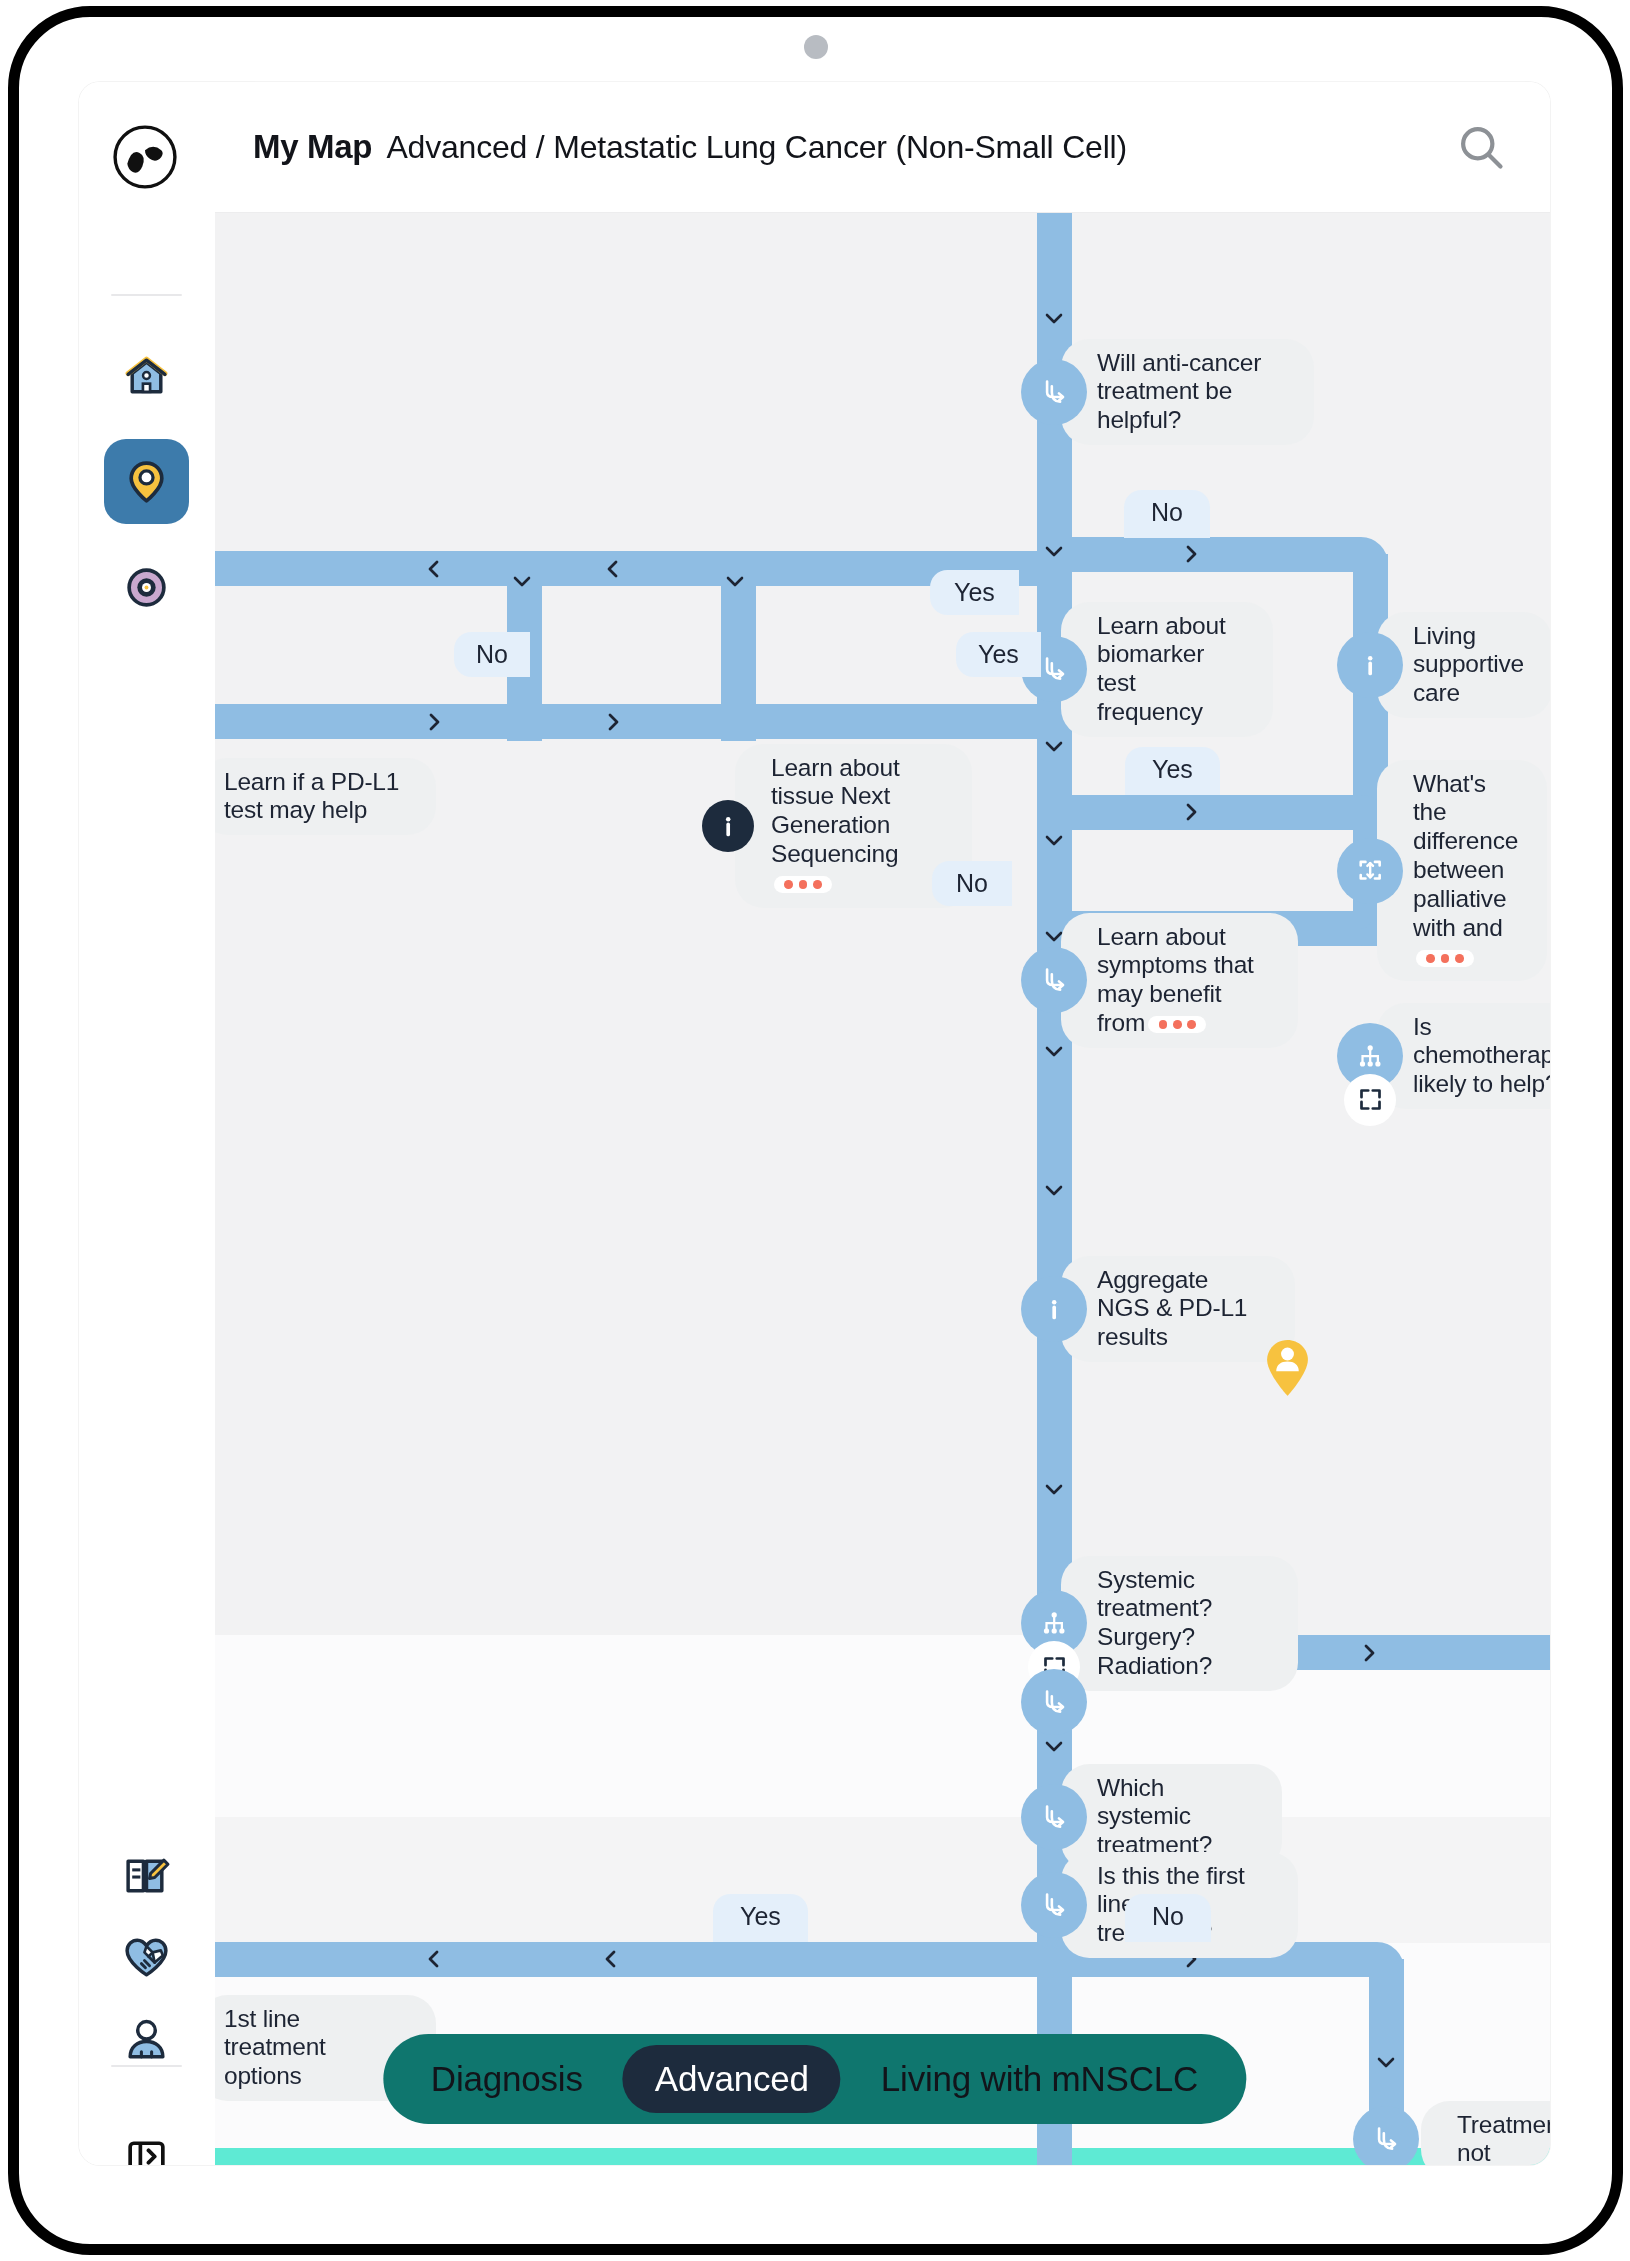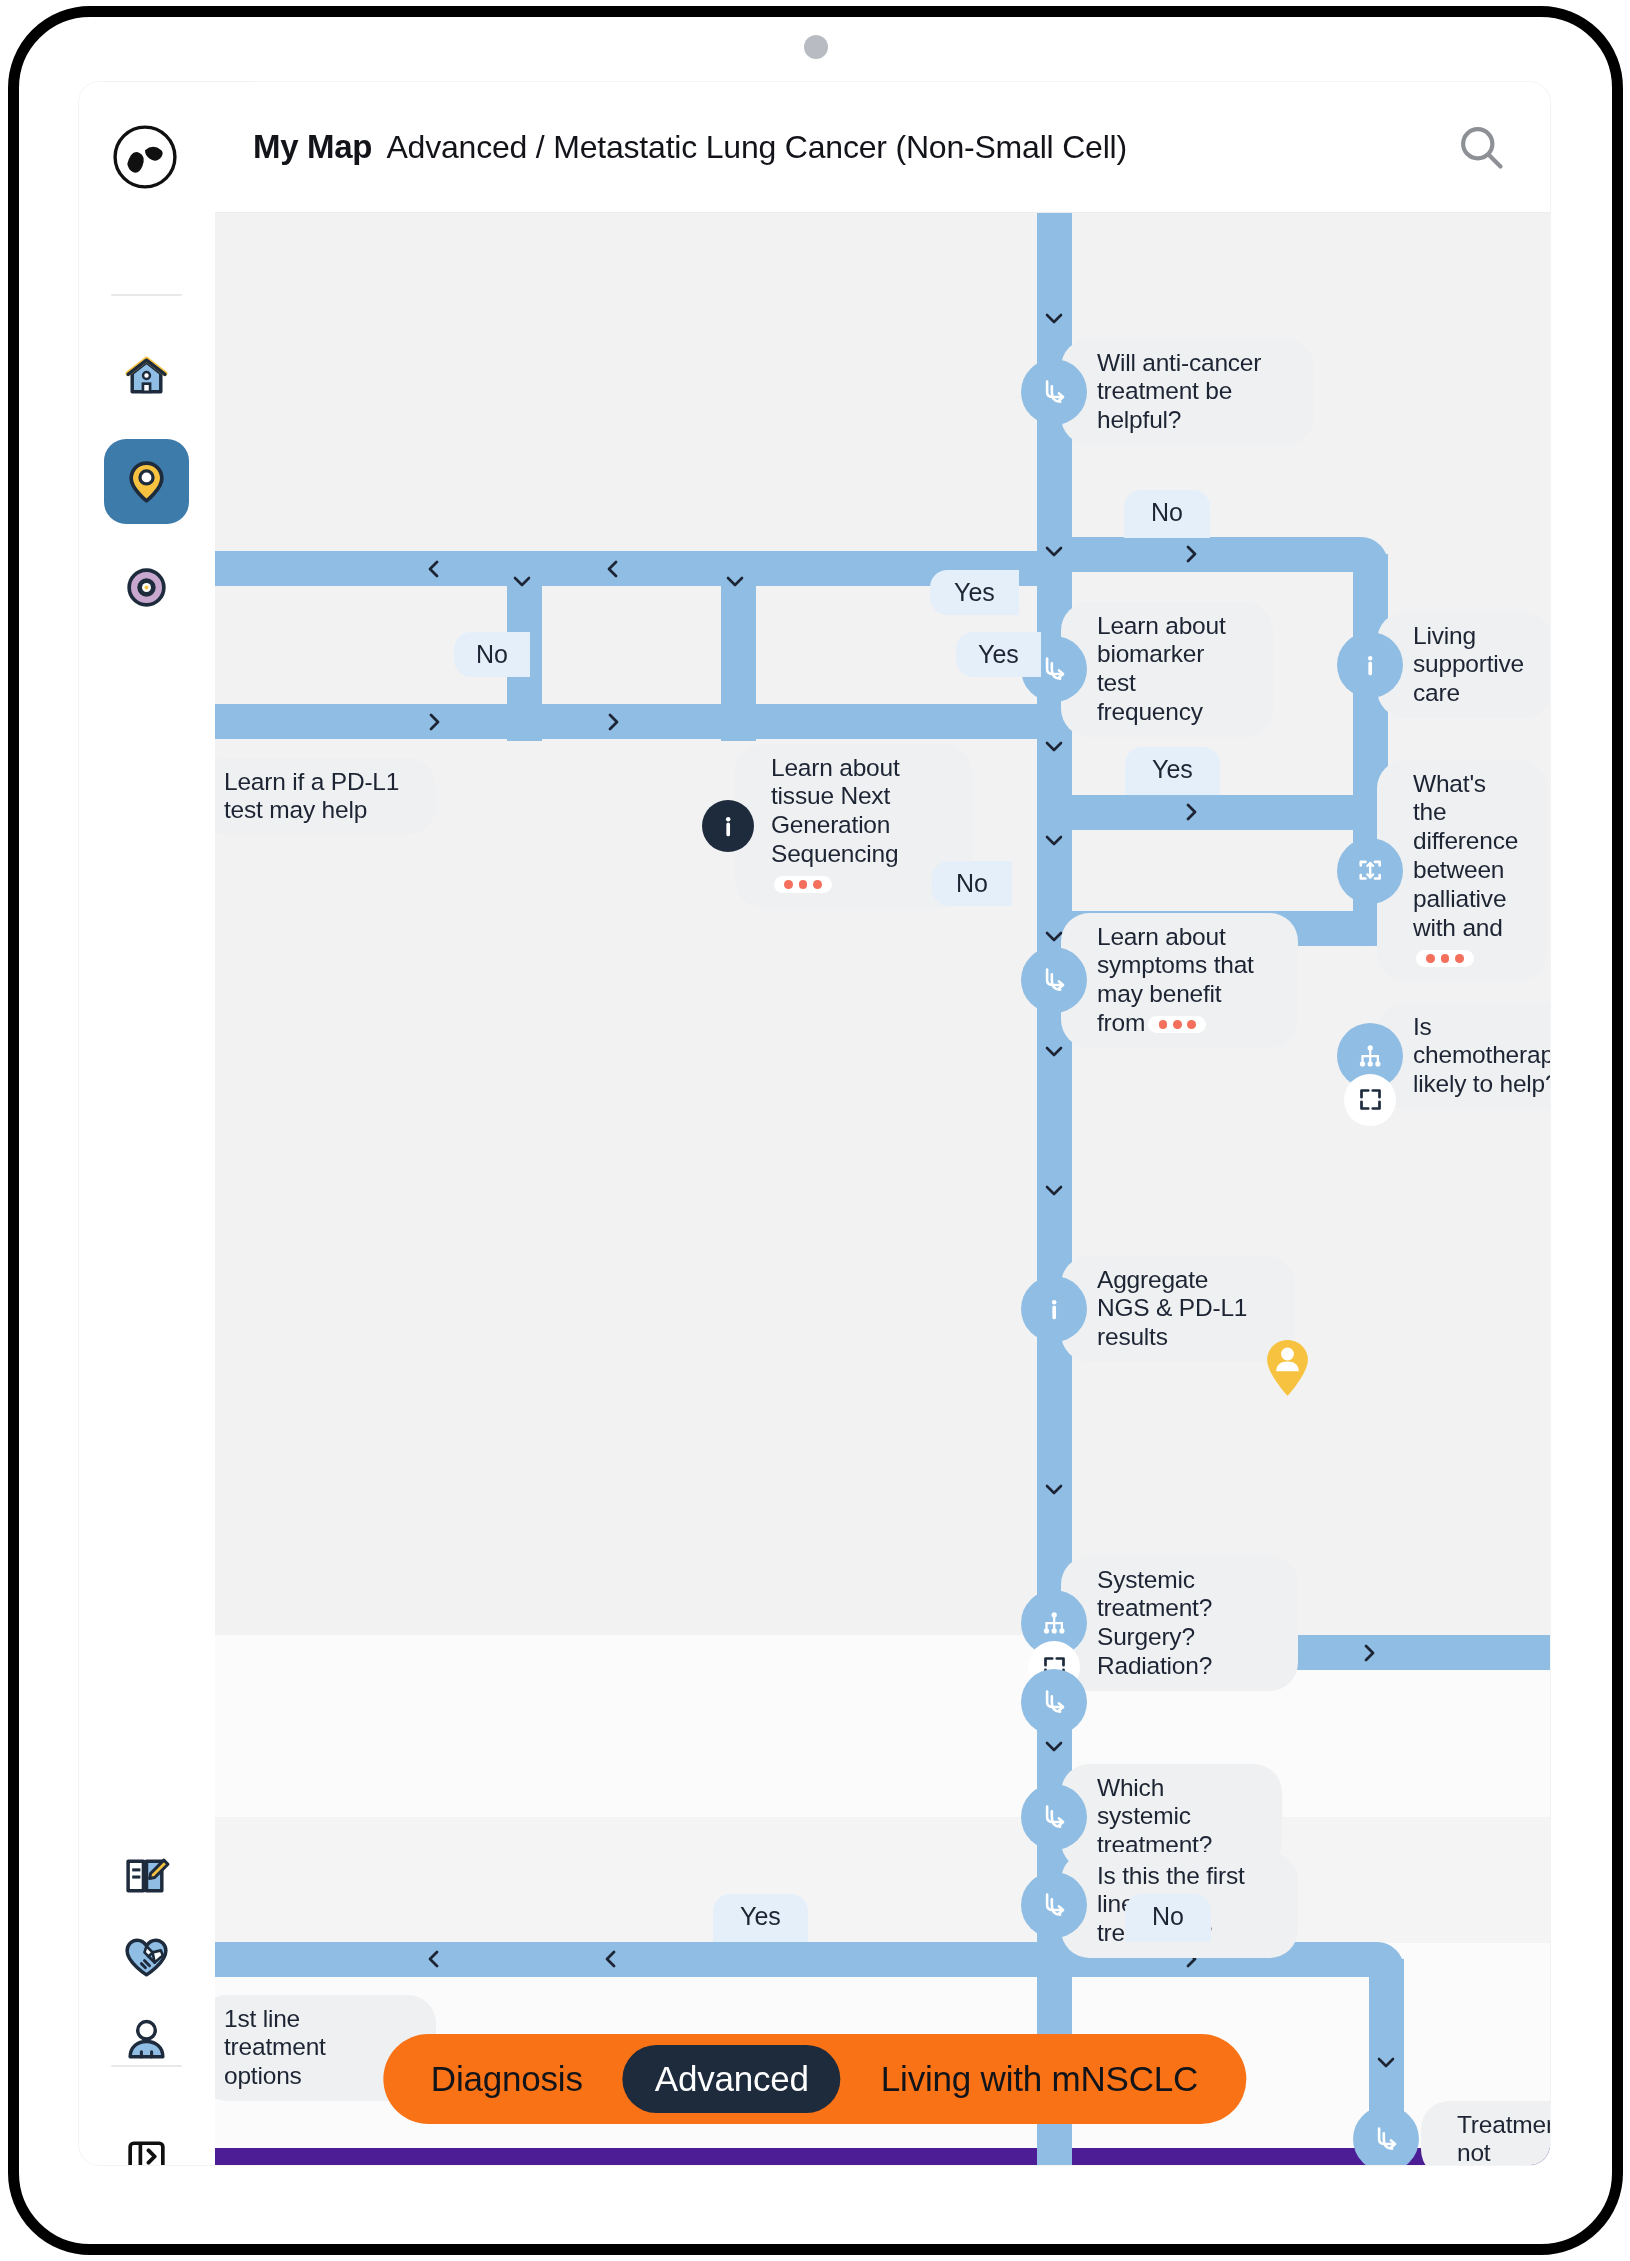--- a/index.html
+++ b/index.html
@@ -101,21 +101,21 @@
     width: 52px; height: 52px;
     display:flex; align-items:center; justify-content:center;
     cursor: pointer;
   }
 
   
   #canvas {
     position: absolute;
     left: 136px; top: 131px;
     right: 0; bottom: 0;
-    background: #4c1d95;
+    background: #5eead4;
     overflow: hidden;
   }
   
   .band {
     position: absolute; left: 0; right: 0;
     background: #f2f2f3;
   }
 
   
   .pipe { position: absolute; background: #8fbde3; }
@@ -226,21 +226,21 @@
     position: absolute;
     width: 43px; height: 55px;
     z-index: 20;
   }
 
   
   #tab-bar {
     position: absolute;
     left: 50%; transform: translateX(-50%);
     bottom: 41px;
-    background: #f97316;
+    background: #0f766e;
     border-radius: 47px;
     padding: 11px 16px;
     display: flex; gap: 8px;
     z-index: 60;
   }
   .tab {
     font-size: 35px;
     color: #12141a;
     padding: 14.2px 32px;
     border-radius: 35px;

